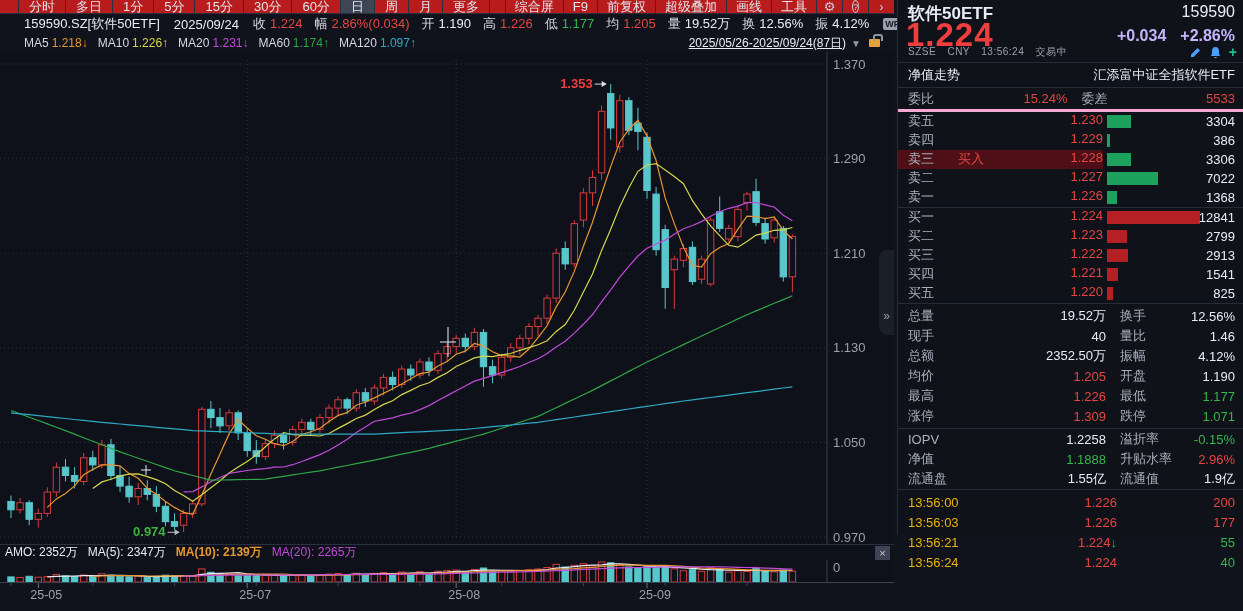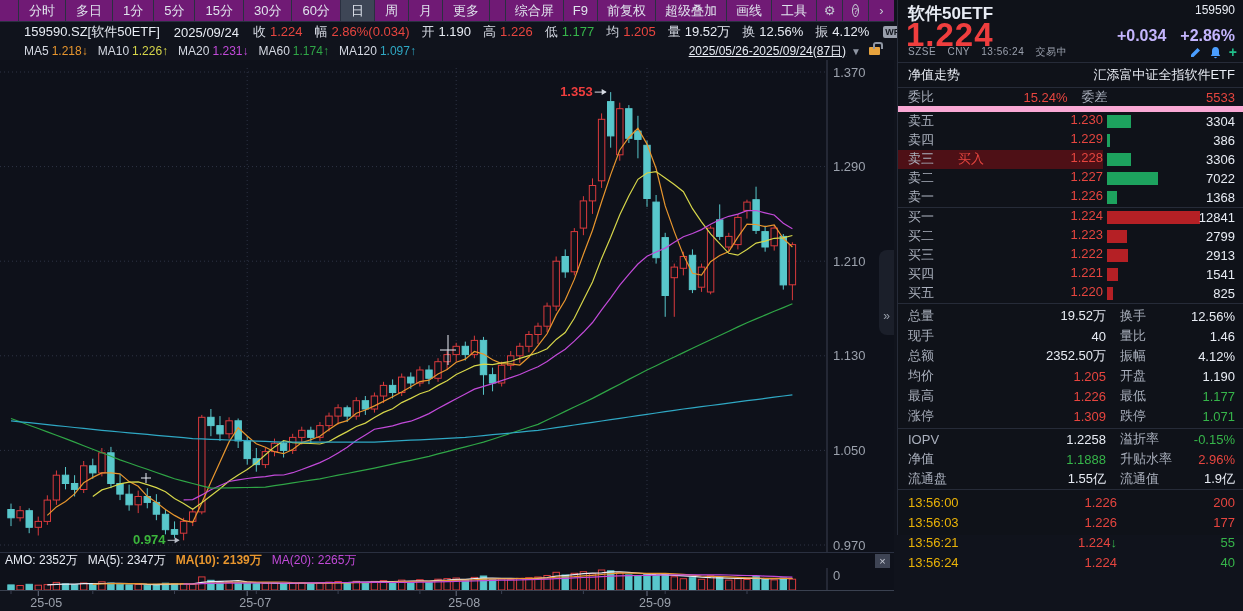--- a/index.html
+++ b/index.html
@@ -1,21 +1,21 @@
 <!DOCTYPE html>
 <html><head>
 <meta charset="utf-8">
 <style>
 *{box-sizing:border-box;margin:0;padding:0}
 body{width:1243px;height:611px;background:#0d1017;font-family:"Liberation Sans","DejaVu Sans",sans-serif;color:#e8ecf4;overflow:hidden}
 .app{position:relative;width:1243px;height:611px;background:#10131c}
 .left{position:absolute;left:0;top:0;width:894px;height:611px}
 .r{color:#e6453f}.g{color:#36b54a}.w{color:#e8ecf4}
 
-.topbar{height:22px;background:#701a75;border-bottom:1px solid #2a3040;display:flex;align-items:flex-end;font-size:13px;color:#dfe3ec}
+.topbar{height:14px;background:#b91c1c;border-bottom:1px solid #2a3040;display:flex;align-items:flex-end;font-size:13px;color:#dfe3ec}
 .tabs{display:flex;height:100%;align-items:stretch;margin-left:18px;border-left:1px solid #2a3040}
 .tab{padding:0 10px;border-right:1px solid #2a3040;display:flex;align-items:center;cursor:default;white-space:nowrap}
 .tab.active{background:#3e4656}
 .tools{margin-left:auto;display:flex;align-items:stretch;height:100%}
 .titem{padding:0 9px;border-left:1px solid #2a3040;display:flex;align-items:center;white-space:nowrap}
 .ticon{width:26px;justify-content:center;color:#c6cad4;font-size:13px}
 .qmark{width:13px;height:13px;border:1px solid #c6cad4;border-radius:50%;font-size:9px;display:flex;align-items:center;justify-content:center}
 
 .infobar{height:20px;display:flex;align-items:center;font-size:13px;padding-left:24px;background:#10131c;white-space:nowrap}
 .infobar .sym{margin-right:14px}.infobar .date{margin-right:14px}
@@ -39,29 +39,29 @@
 svg{display:block}
 .grid{stroke:#2e3445;stroke-width:1;stroke-dasharray:1 3}
 .axline{stroke:#3a4150;stroke-width:1}
 .axlbl{fill:#9ba1ac;font-size:13px;font-family:"Liberation Sans",sans-serif}
 
 .handle{position:absolute;left:879px;top:250px;width:15px;height:85px;background:#1b1f2a;border-radius:8px 0 0 8px;color:#9ba1ac;display:flex;align-items:flex-end;justify-content:center;padding-bottom:12px;font-size:12px}
 
 .panel{position:absolute;left:897px;top:0;width:346px;height:535px;background:#0f1219;border-left:1px solid #262b38;font-size:13px}
 .phead{position:relative;height:63px;border-bottom:1px solid #262b38}
 .pname{position:absolute;left:10px;top:2px;font-size:17px;font-weight:bold}
-.pcode{position:absolute;right:8px;top:3px;font-size:12px}
+.pcode{position:absolute;right:8px;top:3px;font-size:16px}
 .pprice{position:absolute;left:8px;top:16px;font-size:33px;font-weight:bold;color:#f03e3e;letter-spacing:1px}
 .pchg{position:absolute;right:8px;top:27px;font-size:16px;font-weight:bold;color:#c4b5fd}
 .pchg span{margin-left:14px}
 .psub{position:absolute;left:10px;bottom:3px;font-size:10px;color:#9aa0ad;letter-spacing:.5px}
 .psub span{margin-right:8px}
 .picons{position:absolute;right:6px;bottom:3px;display:flex;gap:7px;align-items:center}
 .prow{height:25px;display:flex;align-items:center;justify-content:space-between;padding:0 8px 0 10px;border-bottom:1px solid #262b38}
-.wrow{height:24px;display:flex;align-items:center;padding:0 8px 0 10px;border-bottom:6px solid #f9a8d4}
+.wrow{height:24px;display:flex;align-items:center;padding:0 8px 0 10px;border-bottom:3px solid #f9a8d4}
 .wrow .wl{color:#aab0bd;width:56px}.wrow .wv{flex:1;text-align:right}
 .wrow .wl2{color:#aab0bd;width:64px;padding-left:14px}
 .obrow{height:19px;display:flex;align-items:center;padding:0 8px 0 0}
 .obleft{display:flex;flex:1;padding-left:10px;height:100%}
 .obrow.hl .obleft{background:#4e1016}
 .obleft .lbl{width:50px;color:#aab0bd}
 .obleft .act{width:50px;color:#e6453f}
 .obleft .price{flex:1;text-align:right;color:#e6453f}
 .barwrap{position:relative;width:132px;height:100%}
 .obar{position:absolute;left:4px;top:3px;height:13px}

